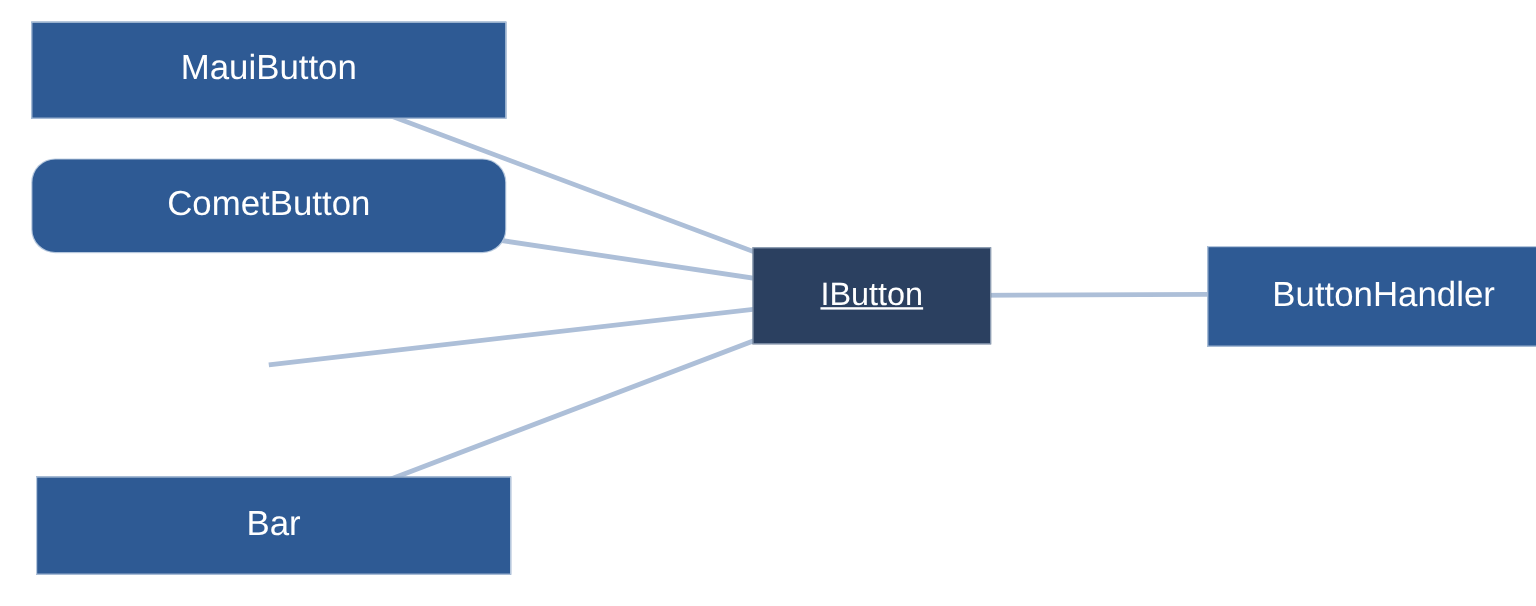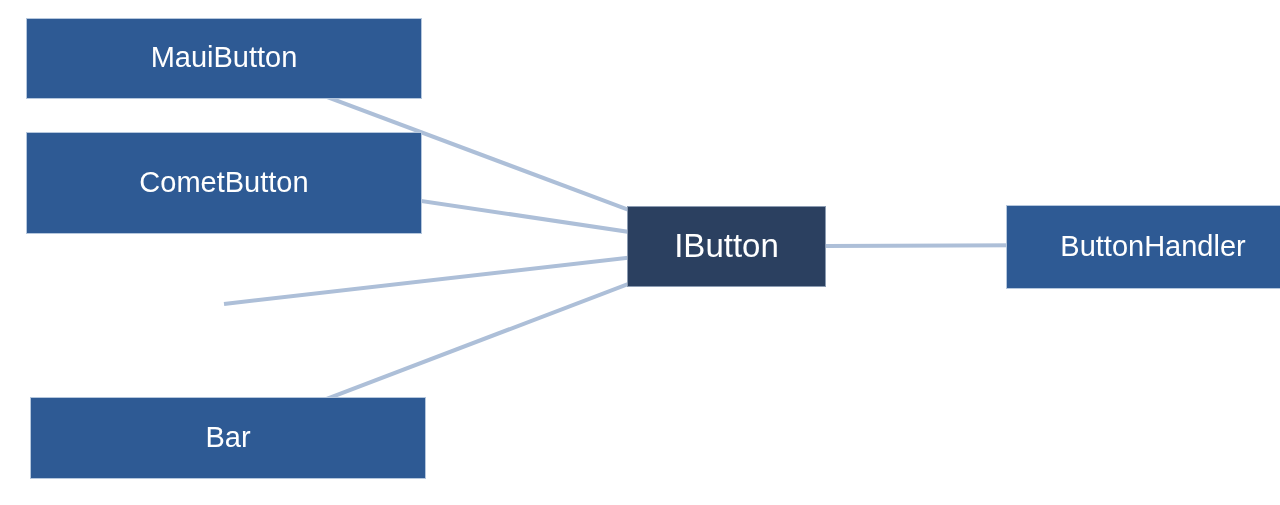--- a/index.html
+++ b/index.html
@@ -34,24 +34,25 @@
     text-align: center;
   }
   .class-node {
     background: var(--class-fill, #2E5A94);
     border: 1px solid rgba(205, 218, 234, 0.85);
     font-size: 29px;
   }
   .interface-node {
     background: var(--interface-fill, #2B4060);
     border: 1px solid rgba(205, 218, 234, 0.6);
-    font-size: 33px;
+    font-size: 27px;
+    text-decoration: underline;
   }
   .node-maui    { left: 26px;  top: 18px;  width: 396px; height: 81px; }
-  .node-comet   { left: 26px;  top: 132px; width: 396px; height: 102px; }
+  .node-comet   { left: 26px;  top: 132px; width: 396px; height: 79px; border-radius: 20px; }
   .node-foo     { left: 26px;  top: 263px; width: 396px; height: 82px; }
   .node-bar     { left: 30px;  top: 397px; width: 396px; height: 82px; }
   .node-ibutton { left: 627px; top: 206px; width: 199px; height: 81px; }
   .node-handler { left: 1006px; top: 205px; width: 294px; height: 84px; }
   .node-label {
     pointer-events: none;
     line-height: 1;
     padding-bottom: 2px;
   }
 </style>

